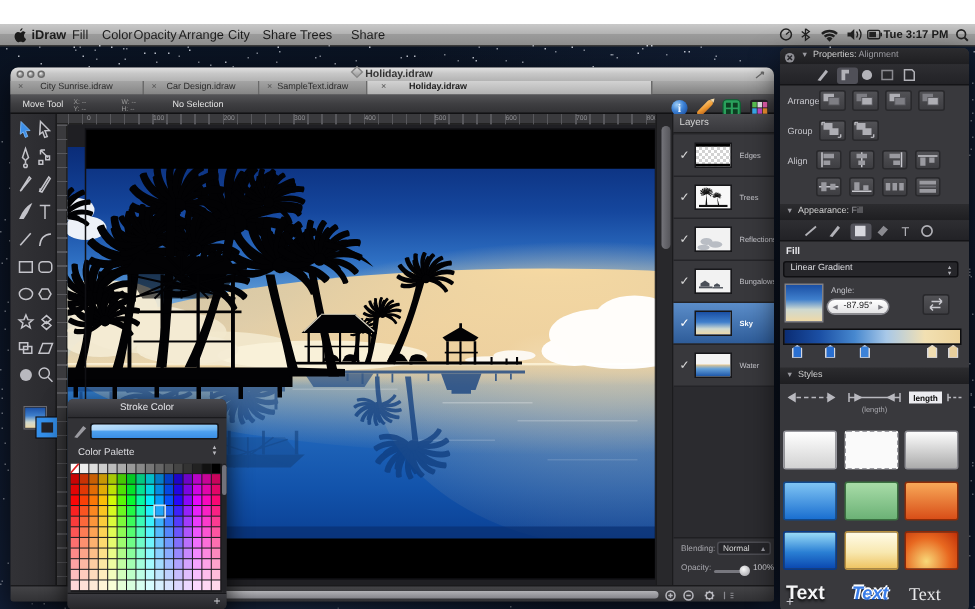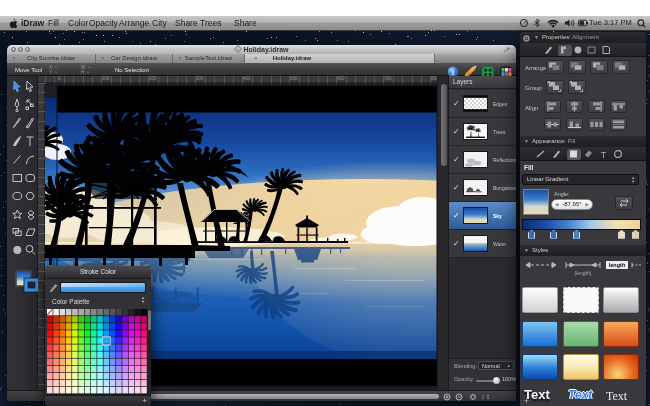--- a/index.html
+++ b/index.html
@@ -81,21 +81,21 @@
     </svg>
     <span class="mi" style="left:21px;font-weight:bold;">iDraw</span>
     <span class="mi" style="left:48px;">Fill</span>
     <span class="mi" style="left:68px;">Color</span>
     <span class="mi" style="left:89px;">Opacity</span>
     <span class="mi" style="left:119px;">Arrange</span>
     <span class="mi" style="left:152px;">City</span>
     <span class="mi" style="left:175px;">Share</span>
     <span class="mi" style="left:200px;">Trees</span>
     <span class="mi" style="left:234px;">Share</span>
-    <span class="mi" style="left:589px;font-size:7.5px;">Tue 3:17 PM</span>
+    <span class="mi" style="left:589px;font-size:7.5px;font-weight:bold;">Tue 3:17 PM</span>
     <svg class="mi" style="left:518px;top:2px;" width="70" height="10" viewBox="0 0 70 10">
       <g fill="none" stroke="#222" stroke-width="1">
         <circle cx="6" cy="5" r="3.6"></circle>
         <path d="M6,5 l2.2,-1.8" stroke-width="0.9"></path>
         <path d="M19,1.2 L19,8.8 L21.5,6.8 L16.5,3 M19,1.2 L21.5,3 L16.5,6.8" stroke-width="0.9"></path>
       </g>
       <g fill="#222">
         <path d="M33,7.6 a3,3 0 0 1 4,0 l-2,2.2 Z"></path>
         <path d="M31.2,5.8 a5.6,5.6 0 0 1 7.6,0 l-1.1,1.2 a4,4 0 0 0 -5.4,0 Z"></path>
         <path d="M29.4,4 a8.2,8.2 0 0 1 11.2,0 l-1.1,1.2 a6.6,6.6 0 0 0 -9,0 Z"></path>

